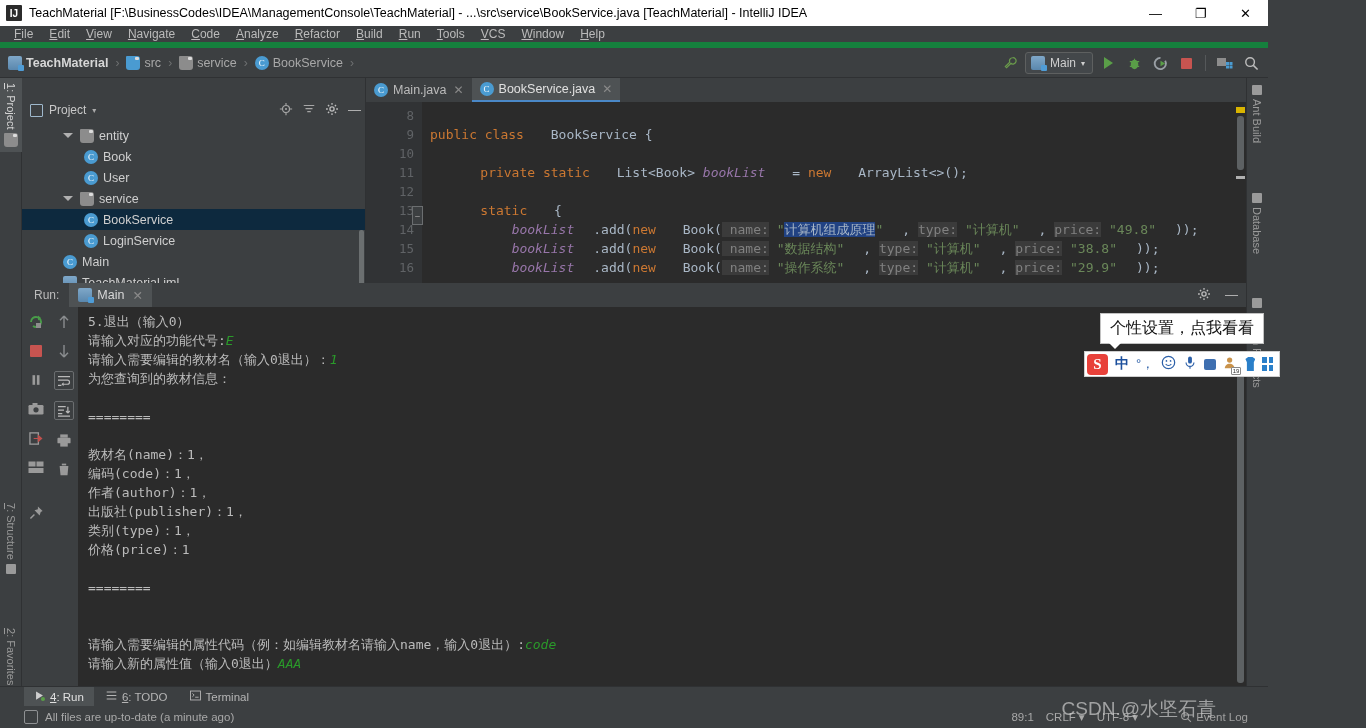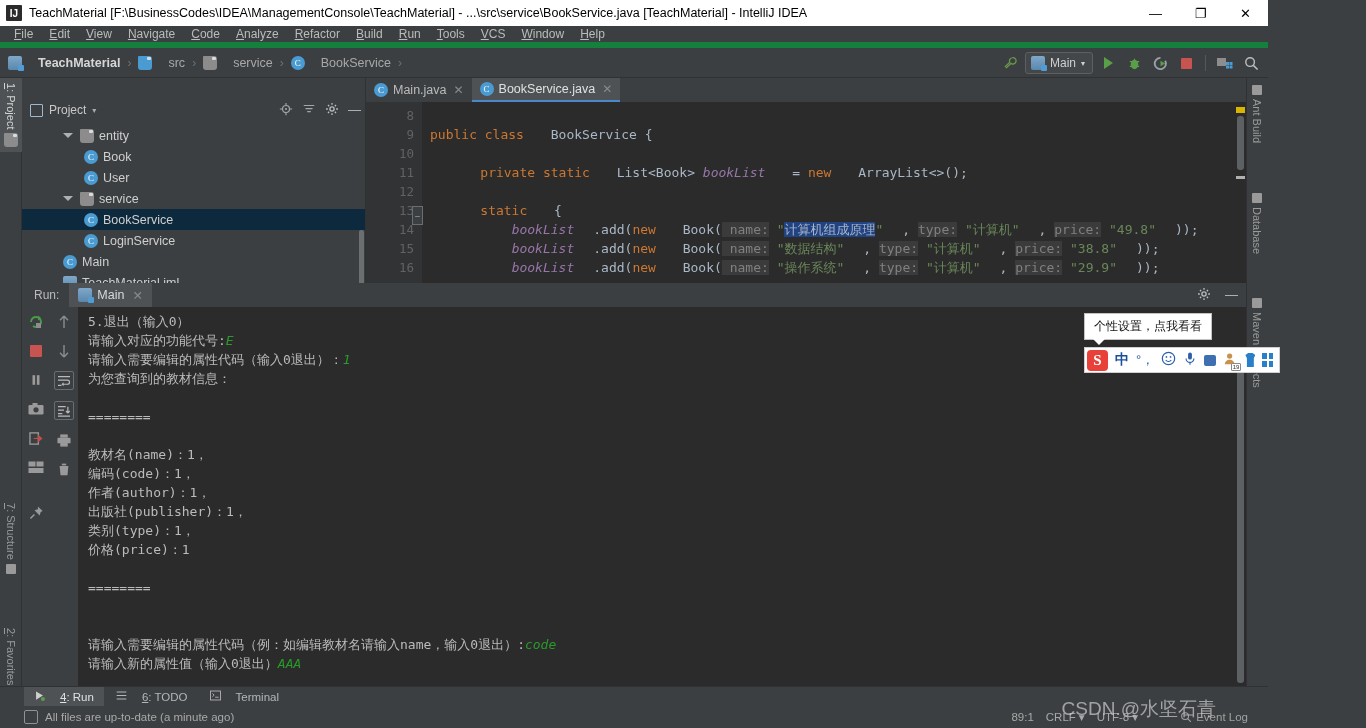--- a/index.html
+++ b/index.html
@@ -43,21 +43,21 @@
   .menubar span {
     padding: 2px 8px; font-size: 12px; color: #bbbbbb; cursor: default;
   }
 
   
   .navbar {
     height: 30px; background: #3c3f41; display: flex; align-items: center;
     padding-left: 8px; position: relative; border-bottom: 1px solid #2f3133;
   }
   .crumb { display: flex; align-items: center; gap: 5px; font-size: 12.5px; }
-  .crumb .it { display: flex; align-items: center; gap: 16px; color: #a8a8a8; }
+  .crumb .it { display: flex; align-items: center; gap: 4px; color: #a8a8a8; }
   .crumb .it.root { color: #d6d6d6; font-weight: bold; }
   .crumb .sep { color: #6e7071; font-size: 12px; padding: 0 2px; }
   .ico { width: 14px; height: 14px; display: inline-block; flex: none; position: relative; }
   .ico.mod { background: linear-gradient(#7fa8c9,#5a87ad); border-radius: 2px; }
   .ico.mod:after{content:'';position:absolute;right:-2px;bottom:-1px;width:6px;height:6px;background:#4f9cd6;border-radius:1px;}
   .ico.folder { background: #8c8c8c; border-radius: 1px 3px 3px 3px; }
   .ico.folder.src { background: #4a9bd1; }
   .ico.folder:before{content:'';position:absolute;right:1px;top:1px;width:4px;height:3px;background:#dcdcdc;border-radius:1px;}
   .ico.cls {
     background: #4a9bd1; border-radius: 50%; color: #fff; font-size: 9px;
@@ -175,22 +175,22 @@
     font-family: "DejaVu Sans Mono", monospace; font-size: 13px; color: #bbbbbb;
     padding: 5px 0 0 10px; line-height: 19px;
   }
   .console .ln { height: 19px; white-space: pre; }
   .console .inp { color: #2a9a2a; font-style: italic; }
   .con-scroll { position: absolute; right: 2px; top: 46px; width: 7px; height: 330px; background: #5d6163; border-radius: 3px; }
 
   
   .ime { position: absolute; left: 1084px; top: 313px; width: 200px; }
   .ime-tip {
-    background: #ffffff; border: 1px solid #c2c2c2; color: #111; font-size: 12px;
-    padding: 4px 9px; display: inline-block; position: relative; margin-left: 0;
+    background: #ffffff; border: 1px solid #c2c2c2; color: #111; font-size: 16px;
+    padding: 4px 9px; display: inline-block; position: relative; margin-left: 16px;
   }
   .ime-tip:after {
     content: ''; position: absolute; left: 8px; bottom: -6px; width: 0; height: 0;
     border-left: 6px solid transparent; border-right: 6px solid transparent; border-top: 6px solid #fff;
   }
   .ime-bar {
     margin-top: 7px; background: #ffffff; border: 1px solid #cfcfcf; height: 26px;
     display: flex; align-items: center; gap: 7px; padding: 0 6px 0 2px; width: 196px;
   }
   .sog {
@@ -205,21 +205,21 @@
   .grid4 { width: 14px; height: 14px; display: grid; grid-template-columns: 1fr 1fr; grid-gap: 2px; }
   .grid4 i { background: #2a7fc9; }
 
   
   .botbar {
     position: absolute; left: 0; right: 0; bottom: 22px; height: 20px;
     background: #3c3f41; display: flex; align-items: center; padding-left: 24px; gap: 2px;
     border-top: 1px solid #2f3133;
   }
   .botbar .bt {
-    height: 20px; display: flex; align-items: center; gap: 15px; padding: 0 10px;
+    height: 20px; display: flex; align-items: center; gap: 5px; padding: 0 10px;
     font-size: 11.5px; color: #b5b5b5;
   }
   .botbar .bt.active { background: #4e5254; color: #e0e0e0; }
   .botbar .bt u { text-decoration: underline; }
   .status {
     position: absolute; left: 0; right: 0; bottom: 0; height: 22px; background: #3c3f41;
     display: flex; align-items: center; padding-left: 24px; font-size: 11.5px; color: #a8a8a8; gap: 7px;
   }
   .status-right { position: absolute; right: 20px; display: flex; align-items: center; gap: 13px; color: #a0a0a0; }
   .wmk {
@@ -571,21 +571,21 @@
                 <path d="M3 4h10l-1 10.5H4z" fill="#9a9a9a"></path>
                 <rect x="5.5" y="1.3" width="5" height="2" fill="#9a9a9a"></rect>
               </svg>
           </span>
         </div>
       </div>
       <div class="console" id="console">
         <div class="con-scroll"></div>
       <div class="ln"><span>5.退出（输入0）</span></div>
           <div class="ln"><span>请输入对应的功能代号:</span><span class="inp">E</span></div>
-          <div class="ln"><span>请输入需要编辑的属性代码（输入0退出）：</span><span class="inp">1</span></div>
+          <div class="ln"><span>请输入需要编辑的教材名（输入0退出）：</span><span class="inp">1</span></div>
           <div class="ln"><span>为您查询到的教材信息：</span></div>
           <div class="ln"><span>&nbsp;</span></div>
           <div class="ln"><span>========</span></div>
           <div class="ln"><span>&nbsp;</span></div>
           <div class="ln"><span>教材名(name)：1，</span></div>
           <div class="ln"><span>编码(code)：1，</span></div>
           <div class="ln"><span>作者(author)：1，</span></div>
           <div class="ln"><span>出版社(publisher)：1，</span></div>
           <div class="ln"><span>类别(type)：1，</span></div>
           <div class="ln"><span>价格(price)：1</span></div>

